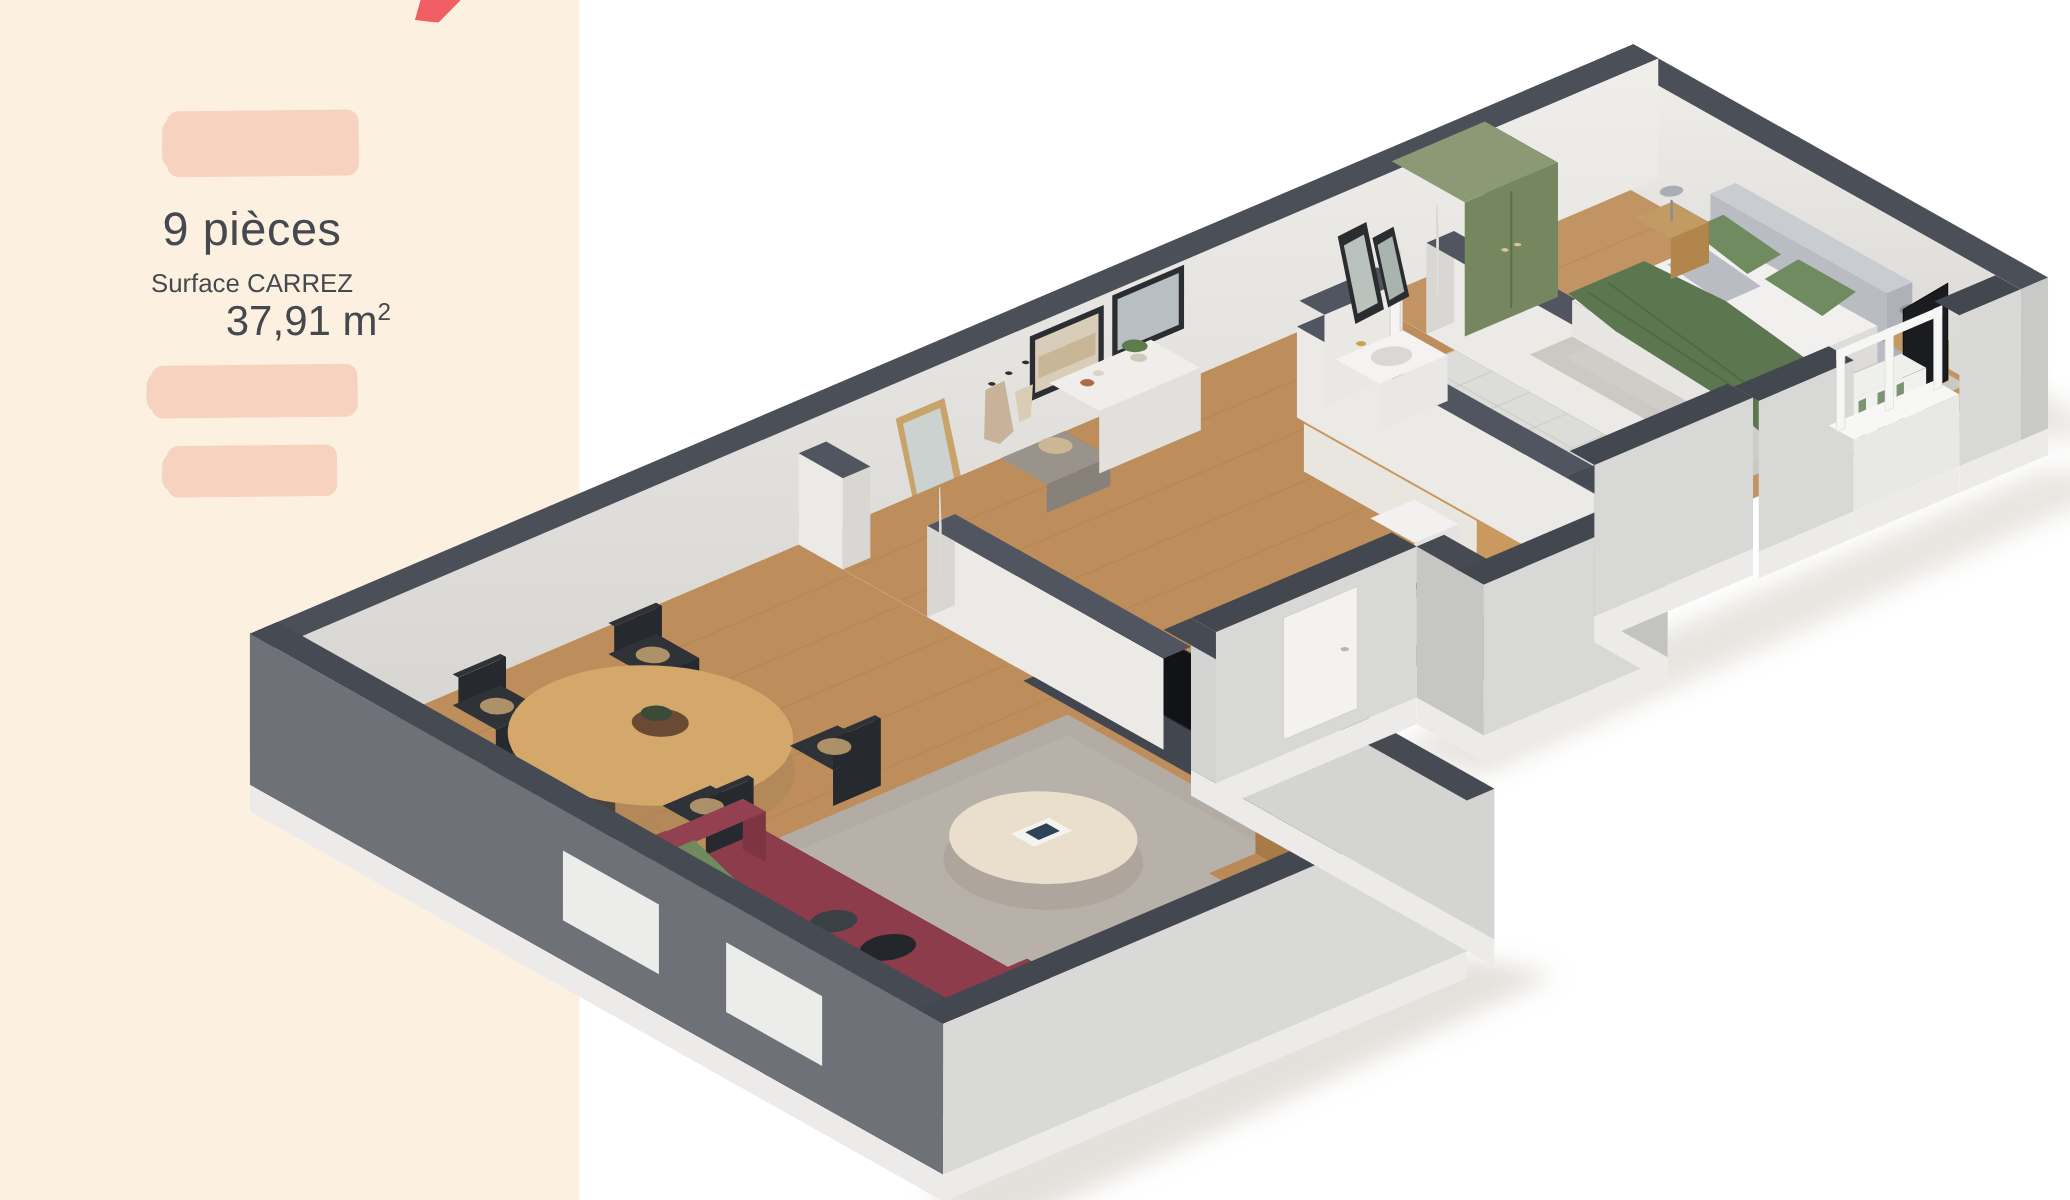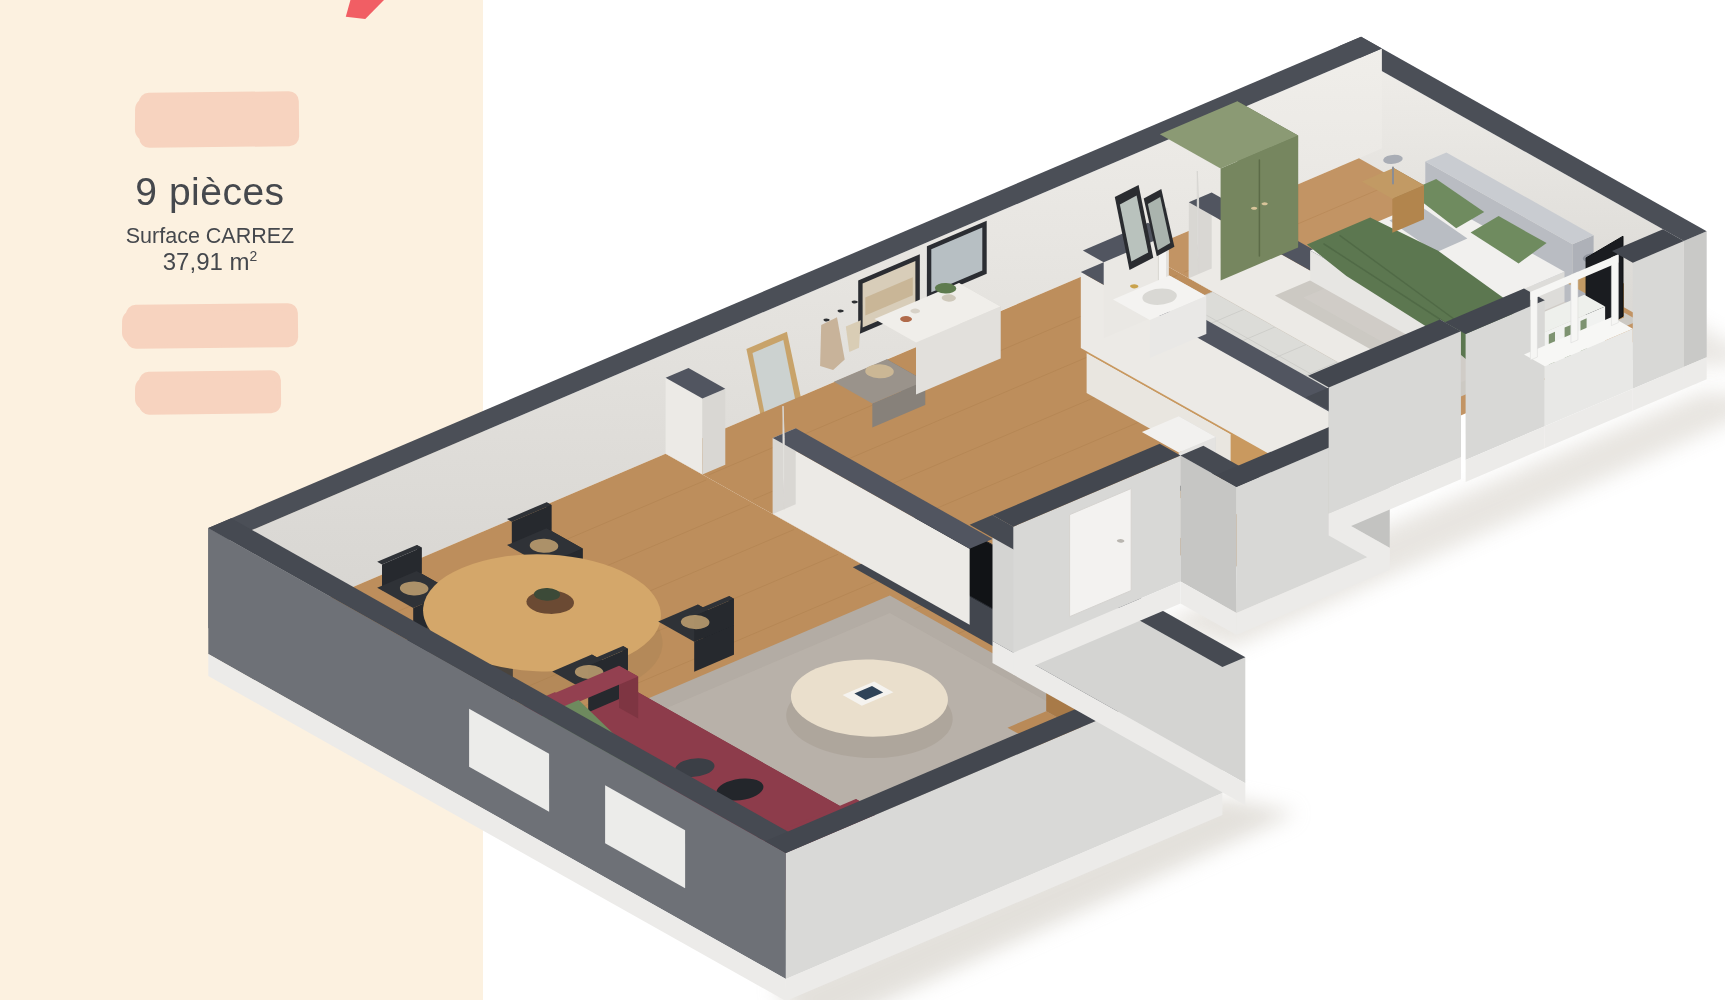--- a/index.html
+++ b/index.html
@@ -19,21 +19,21 @@
   .redaction-bar{
     position:absolute;border-radius:10px;transform:rotate(-0.6deg);
   }
   .redaction-bar::after{
     content:"";position:absolute;left:-4px;top:6px;width:100%;height:80%;
     background:inherit;border-radius:12px;transform:rotate(1deg);
   }
   .sidebar-text{position:absolute;left:0;width:420px;text-align:center;}
   .rooms-label{top:170px;font-size:39px;color:#45484d;letter-spacing:.5px;}
   .surface-label{top:224px;font-size:21.5px;color:#4b4e53;text-align:center;}
-  .surface-value{top:248px;font-size:24px;color:#45484d;}
+  .surface-value{top:248px;font-size:35px;color:#45484d;padding-left:47px;}
   .surface-value sup{font-size:58%;}
   #plan{position:absolute;left:0;top:0;width:1725px;height:1000px;}
 </style>
 </head>
 <body>
 
 <div class="main-canvas">
   <div class="sidebar" style="background: rgb(252, 241, 224);">
     <div class="page-number-fragment" title="7" style="background: rgb(241, 94, 100);"></div>
     <div class="sidebar-text rooms-label" style="color: rgb(69, 72, 77);">9 pièces</div>

